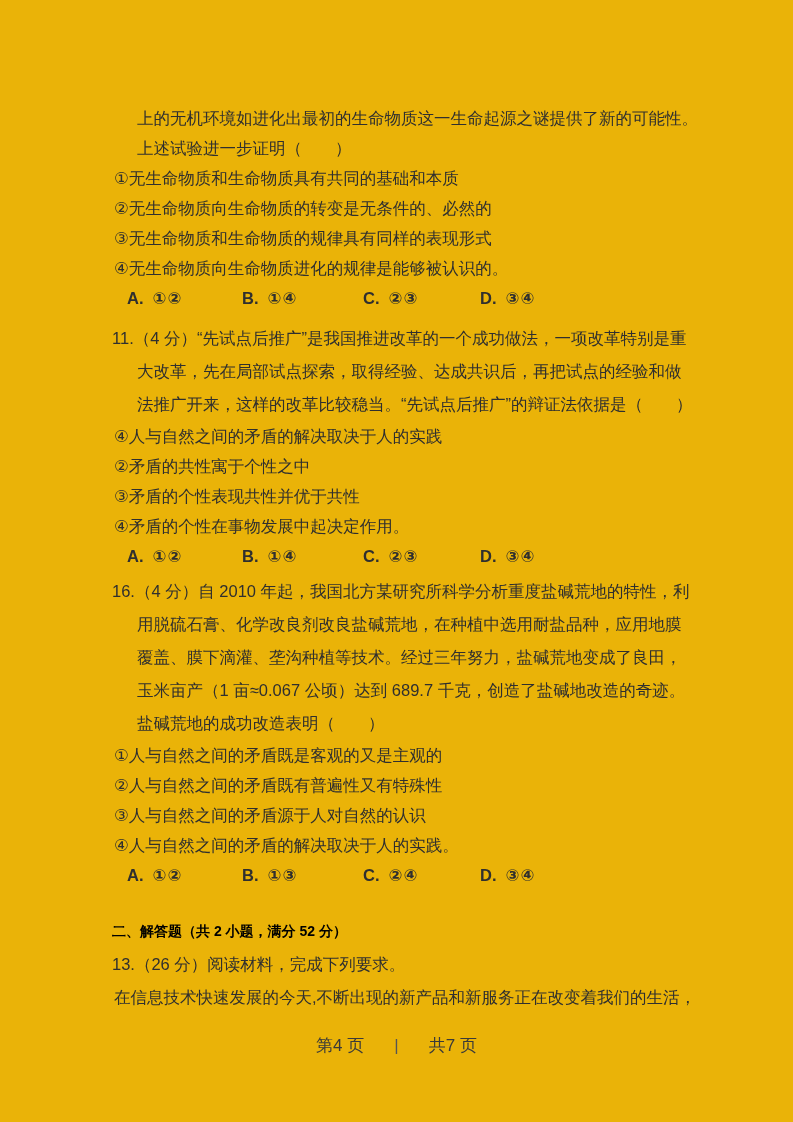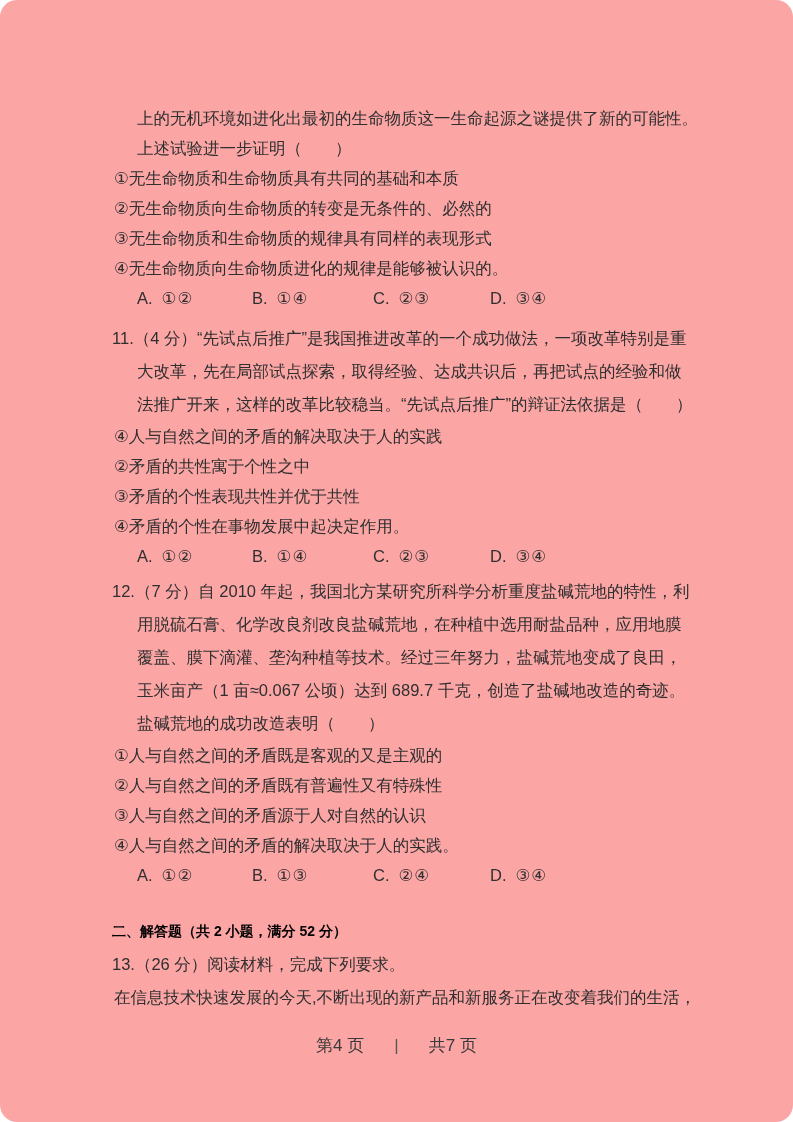--- a/index.html
+++ b/index.html
@@ -4,26 +4,25 @@
 <style>
   html, body {
     margin: 0;
     padding: 0;
     background: #ffffff;
   }
   .page {
     position: relative;
     width: 793px;
     height: 1122px;
-    background: #fca5a5;
+    background: #eab308;
     font-family: "Liberation Sans", "DejaVu Sans", sans-serif;
     color: #2f2f2f;
     font-size: 16.5px;
     overflow: hidden;
-    border-radius: 17px;
   }
   .sec {
     position: absolute;
     left: 112px;
     right: 60px;
   }
   #sec-q10 { top: 103px; }
   #sec-q11 { top: 322px; }
   #sec-q12 { top: 575px; }
   #sec-bottom { top: 915px; }
@@ -37,22 +36,23 @@
   .item { margin-left: 2px; }    
   .first { margin-left: 0; }     
   .flush { margin-left: 2px; }   
   .heading {
     font-weight: 700;
     color: #000000;
     font-size: 14px;
   }
   .opts {
     display: flex;
-    margin-left: 25px;
+    margin-left: 15px;
     line-height: 30px;
+    font-weight: bold;
   }
   .opt { display: inline-block; }
   .opt-a { width: 115px; }
   .opt-b { width: 121px; }
   .opt-c { width: 117px; }
   .opt-letter {
     display: inline-block;
     margin-right: 9px;
   }
   .opt-val { letter-spacing: 1px; }
@@ -101,21 +101,21 @@
     <p class="ln p30 item">④矛盾的个性在事物发展中起决定作用。</p>
     <div class="opts">
       <span class="opt opt-a"><span class="opt-letter">A.</span><span class="opt-val">①②</span></span>
       <span class="opt opt-b"><span class="opt-letter">B.</span><span class="opt-val">①④</span></span>
       <span class="opt opt-c"><span class="opt-letter">C.</span><span class="opt-val">②③</span></span>
       <span class="opt opt-d"><span class="opt-letter">D.</span><span class="opt-val">③④</span></span>
     </div>
   </section>
 
   <section class="sec" id="sec-q12">
-    <p class="ln p33 first">12.（7 分）自 2010 年起，我国北方某研究所科学分析重度盐碱荒地的特性，利</p>
+    <p class="ln p33 first">16.（4 分）自 2010 年起，我国北方某研究所科学分析重度盐碱荒地的特性，利</p>
     <p class="ln p33 cont">用脱硫石膏、化学改良剂改良盐碱荒地，在种植中选用耐盐品种，应用地膜</p>
     <p class="ln p33 cont">覆盖、膜下滴灌、垄沟种植等技术。经过三年努力，盐碱荒地变成了良田，</p>
     <p class="ln p33 cont">玉米亩产（1 亩≈0.067 公顷）达到 689.7 千克，创造了盐碱地改造的奇迹。</p>
     <p class="ln p33 cont">盐碱荒地的成功改造表明（　　）</p>
     <p class="ln p30 item">①人与自然之间的矛盾既是客观的又是主观的</p>
     <p class="ln p30 item">②人与自然之间的矛盾既有普遍性又有特殊性</p>
     <p class="ln p30 item">③人与自然之间的矛盾源于人对自然的认识</p>
     <p class="ln p30 item">④人与自然之间的矛盾的解决取决于人的实践。</p>
     <div class="opts">
       <span class="opt opt-a"><span class="opt-letter">A.</span><span class="opt-val">①②</span></span>

